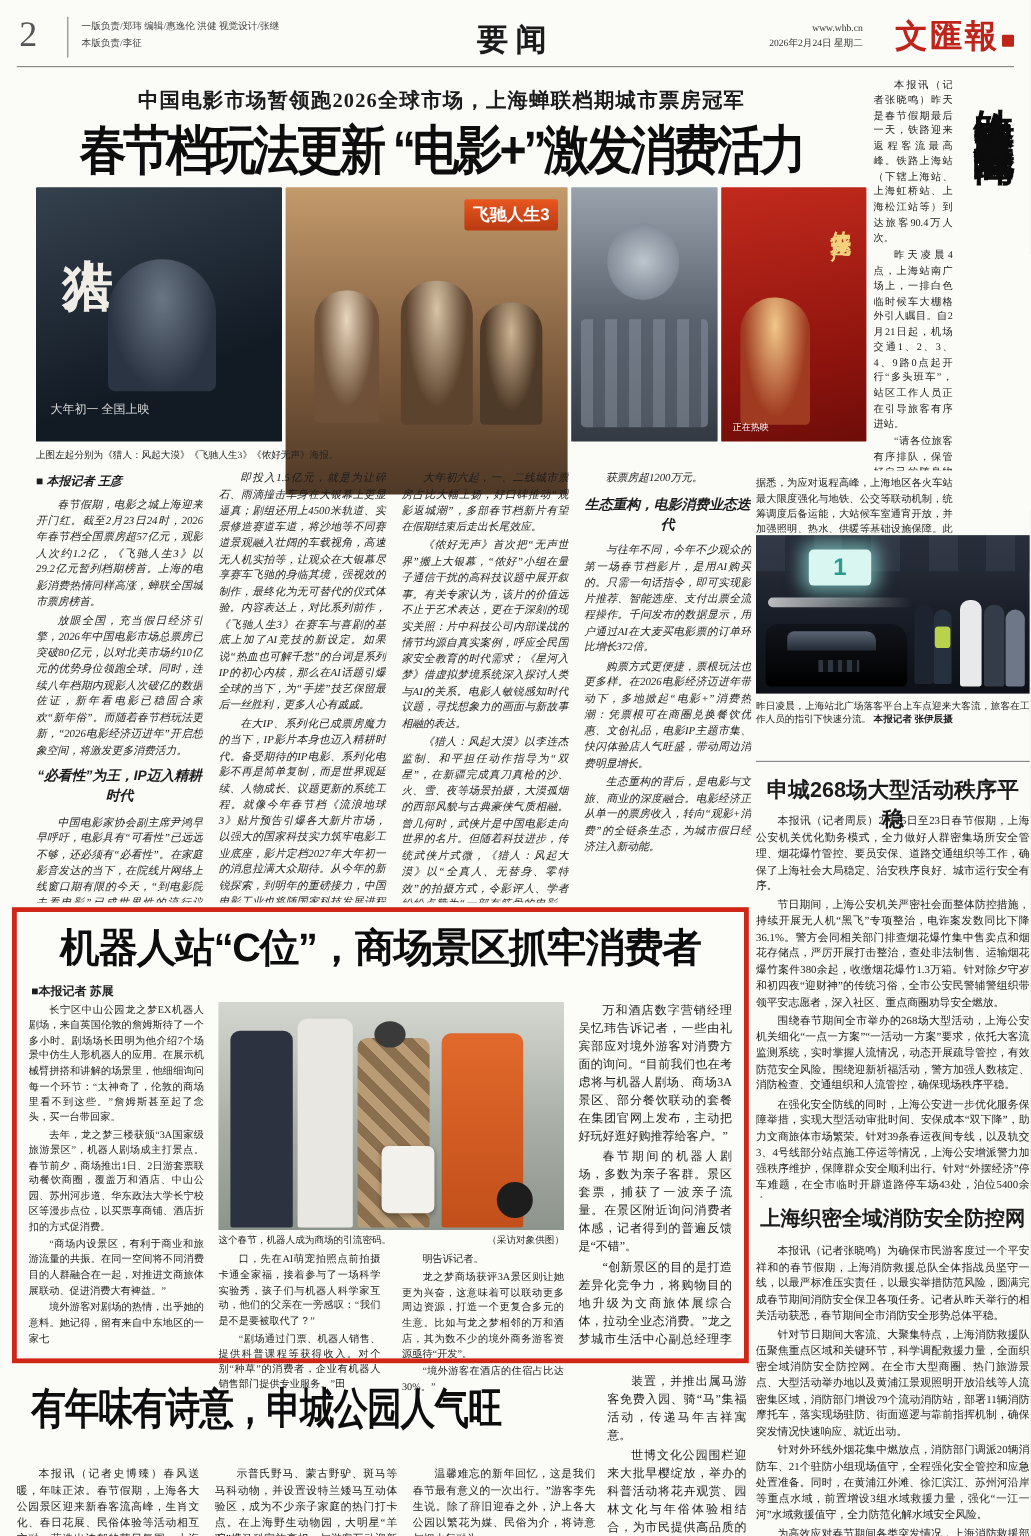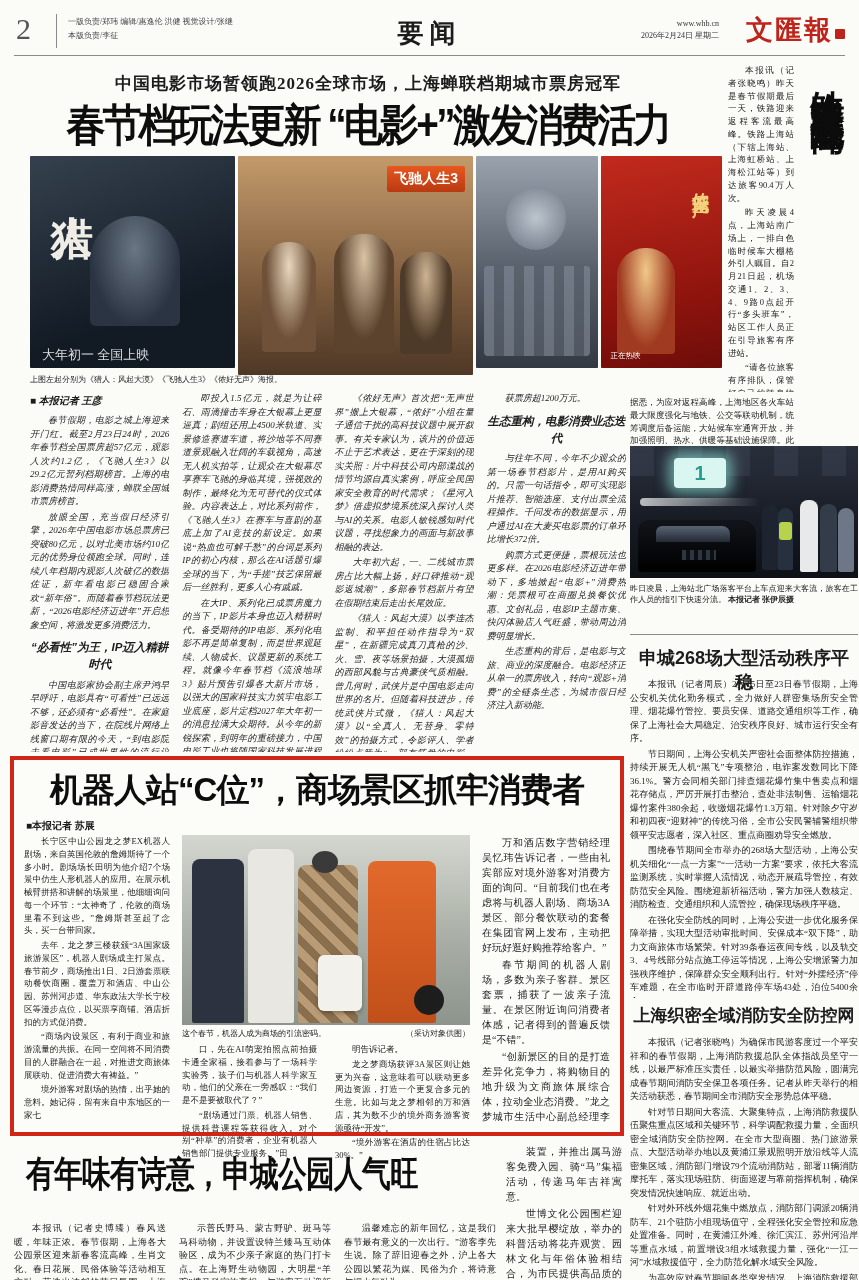--- a/index.html
+++ b/index.html
@@ -71,23 +71,23 @@
   </div>
   <div class="abs hairline" style="left:14px;top:55px;width:831px;height:1px;"></div>
 
   <div class="abs kicker" style="left:14px;top:72px;width:708px;">中国电影市场暂领跑2026全球市场，上海蝉联档期城市票房冠军</div>
   <div class="abs bigline" style="left:14px;top:96px;width:708px;">春节档玩法更新 “电影+”激发消费活力</div>
 
   <div class="abs posters" style="left:30px;top:156px;width:692px;height:212px;">
     <div class="poster" style="width:206px;height:212px;background:linear-gradient(160deg,#35414e,#121a24 70%);">
       <div class="abs" style="left:14px;top:28px;writing-mode:vertical-rl;color:#f0ede6;font-size:42px;font-weight:900;font-family:'Liberation Serif',serif;">猎人</div>
       <div class="abs" style="left:60px;top:60px;width:90px;height:110px;background:radial-gradient(ellipse at 50% 30%,#6b7684,#2a3442 70%);border-radius:45px 45px 6px 6px;"></div>
-      <div class="abs" style="left:12px;bottom:4px;color:#ddd;font-size:13px;">大年初一 全国上映</div>
-    </div>
-    <div class="poster" style="width:236px;height:219px;background:linear-gradient(180deg,#c39a6b,#7c5a3c 60%,#4e3826);">
+      <div class="abs" style="left:12px;bottom:20px;color:#ddd;font-size:10px;">大年初一 全国上映</div>
+    </div>
+    <div class="poster" style="width:236px;height:256px;background:linear-gradient(180deg,#c39a6b,#7c5a3c 60%,#4e3826);">
       <div class="abs" style="right:8px;top:10px;background:linear-gradient(180deg,#e8571f,#b93a12);color:#fff;font-weight:900;font-size:14px;padding:4px 7px;font-family:'Liberation Sans',sans-serif;border-radius:2px;">飞驰人生3</div>
       <div class="abs" style="left:24px;top:86px;width:54px;height:110px;background:radial-gradient(ellipse at 50% 22%,#e8d7bd,#6e5138 60%);border-radius:26px 26px 4px 4px;"></div>
       <div class="abs" style="left:96px;top:78px;width:60px;height:120px;background:radial-gradient(ellipse at 50% 20%,#d8c3a5,#5c432e 60%);border-radius:28px 28px 4px 4px;"></div>
       <div class="abs" style="left:162px;top:96px;width:52px;height:102px;background:radial-gradient(ellipse at 50% 24%,#cdb392,#4e3a28 60%);border-radius:24px 24px 4px 4px;"></div>
     </div>
     <div class="poster" style="width:122px;height:212px;background:linear-gradient(180deg,#9aa3ad,#565e6a 55%,#333943);">
       <div class="abs" style="left:8px;top:110px;width:106px;height:90px;background:repeating-linear-gradient(90deg,#7d8692 0 10px,#5a626e 10px 20px);opacity:.7;border-radius:4px;"></div>
       <div class="abs" style="left:30px;top:30px;width:60px;height:64px;background:radial-gradient(circle,#cfd6de,#808a96 75%);border-radius:50%;opacity:.8;"></div>
     </div>
     <div class="poster" style="width:122px;height:212px;background:linear-gradient(170deg,#c22a1d,#8c130d 70%,#6e0d09);">
@@ -106,22 +106,22 @@
           <p class="bp">放眼全国，充当假日经济引擎，2026年中国电影市场总票房已突破80亿元，以对北美市场约10亿元的优势身位领跑全球。同时，连续八年档期内观影人次破亿的数据佐证，新年看电影已稳固合家欢“新年俗”。而随着春节档玩法更新，“2026电影经济迈进年”开启想象空间，将激发更多消费活力。</p>
           <p class="bp subhead">“必看性”为王，IP迈入精耕时代</p>
           <p class="bp">中国电影家协会副主席尹鸿早早呼吁，电影具有“可看性”已远远不够，还必须有“必看性”。在家庭影音发达的当下，在院线片网络上线窗口期有限的今天，“到电影院去看电影”已成世界性的流行议题。这意味着，相比剧集、短视频等其他文娱内容，电影必须提供更强烈、更深的沉浸体验，交互性、社会话题性更强的内容吸引。</p>
         </div>
     </div>
     <div class="col jt">
         <p class="bp">即投入1.5亿元，就是为让碎石、雨滴撞击车身在大银幕上更显逼真；剧组还用上4500米轨道、实景修造赛道车道，将沙地等不同赛道景观融入壮阔的车载视角，高速无人机实拍等，让观众在大银幕尽享赛车飞驰的身临其境，强视效的制作，最终化为无可替代的仪式体验。内容表达上，对比系列前作，《飞驰人生3》在赛车与喜剧的基底上加了AI竞技的新设定。如果说“热血也可解千愁”的台词是系列IP的初心内核，那么在AI话题引爆全球的当下，为“手搓”技艺保留最后一丝胜利，更多人心有戚戚。</p>
         <p class="bp">在大IP、系列化已成票房魔力的当下，IP影片本身也迈入精耕时代。备受期待的IP电影、系列化电影不再是简单复制，而是世界观延续、人物成长、议题更新的系统工程。就像今年春节档《流浪地球3》贴片预告引爆各大新片市场，以强大的国家科技实力筑牢电影工业底座，影片定档2027年大年初一的消息拉满大众期待。从今年的新锐探索，到明年的重磅接力，中国电影工业也将随国家科技发展进程不断构筑升级版图。</p>
       </div>
     <div class="col jt">
+        <p class="bp">大年初六起，一、二线城市票房占比大幅上扬，好口碑推动“观影返城潮”，多部春节档新片有望在假期结束后走出长尾效应。</p>
         <p class="bp">《侬好无声》首次把“无声世界”搬上大银幕，“侬好”小组在量子通信干扰的高科技议题中展开叙事。有关专家认为，该片的价值远不止于艺术表达，更在于深刻的现实关照：片中科技公司内部谍战的情节均源自真实案例，呼应全民国家安全教育的时代需求；《星河入梦》借虚拟梦境系统深入探讨人类与AI的关系。电影人敏锐感知时代议题，寻找想象力的画面与新故事相融的表达。</p>
-        <p class="bp">大年初六起，一、二线城市票房占比大幅上扬，好口碑推动“观影返城潮”，多部春节档新片有望在假期结束后走出长尾效应。</p>
         <p class="bp">《猎人：风起大漠》以李连杰监制、和平担任动作指导为“双星”，在新疆完成真刀真枪的沙、火、雪、夜等场景拍摄，大漠孤烟的西部风貌与古典豪侠气质相融。曾几何时，武侠片是中国电影走向世界的名片。但随着科技进步，传统武侠片式微，《猎人：风起大漠》以“全真人、无替身、零特效”的拍摄方式，令影评人、学者纷纷点赞为“一部有筋骨的电影，全凭江湖气质”。而随着该片网络评分走高，口碑托举或成为春节档后续发力的底气。</p>
       </div>
     <div class="col jt">
         <p class="bp">获票房超1200万元。</p>
         <p class="bp subhead">生态重构，电影消费业态迭代</p>
         <p class="bp">与往年不同，今年不少观众的第一场春节档影片，是用AI购买的。只需一句话指令，即可实现影片推荐、智能选座、支付出票全流程操作。千问发布的数据显示，用户通过AI在大麦买电影票的订单环比增长372倍。</p>
         <p class="bp">购票方式更便捷，票根玩法也更多样。在2026电影经济迈进年带动下，多地掀起“电影+”消费热潮：凭票根可在商圈兑换餐饮优惠、文创礼品，电影IP主题市集、快闪体验店人气旺盛，带动周边消费明显增长。</p>
         <p class="bp">生态重构的背后，是电影与文旅、商业的深度融合。电影经济正从单一的票房收入，转向“观影+消费”的全链条生态，为城市假日经济注入新动能。</p>
       </div>
   </div>

